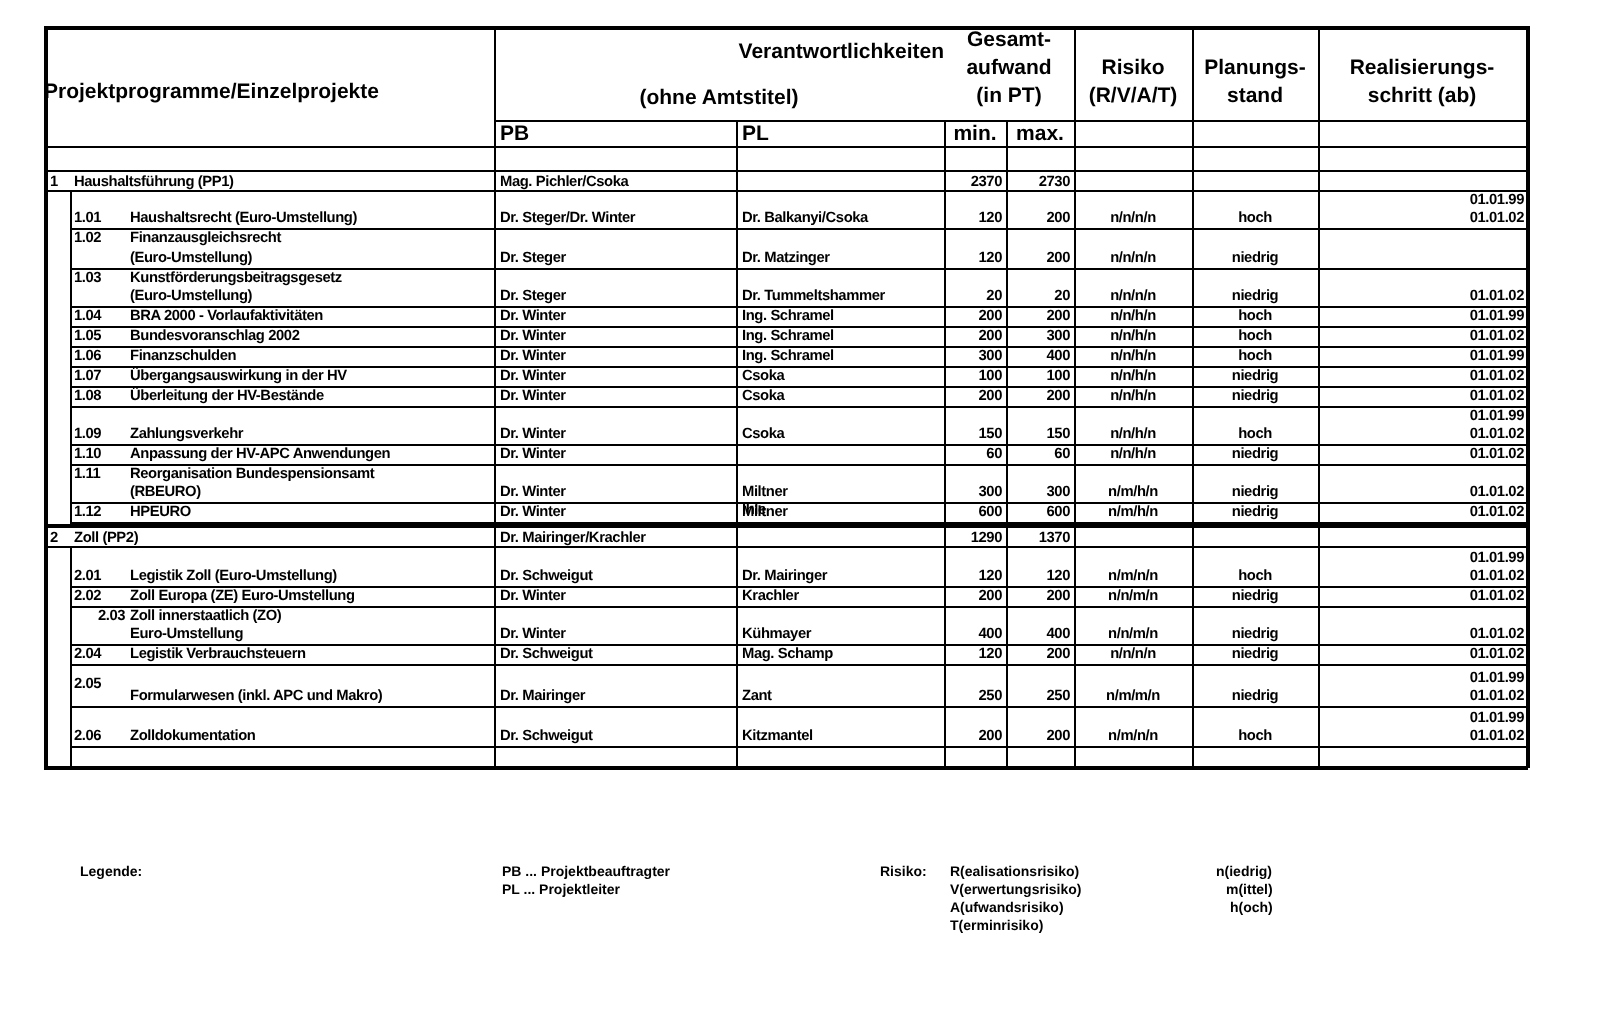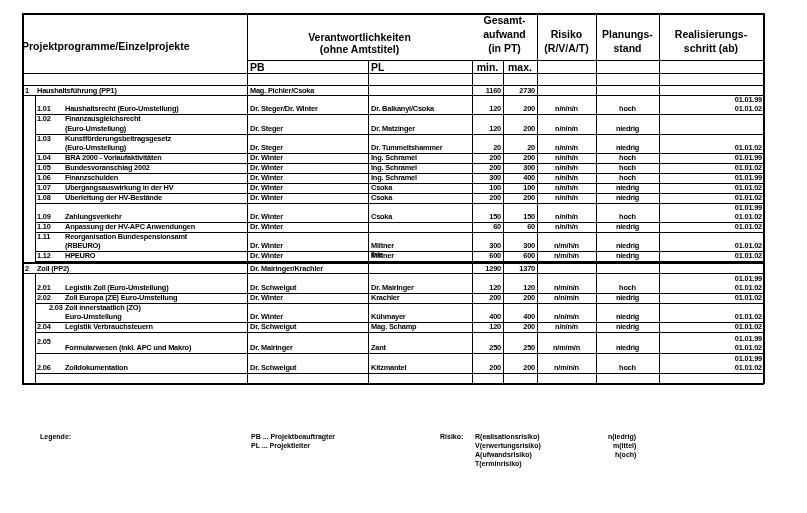--- a/index.html
+++ b/index.html
@@ -13,21 +13,21 @@
   .r { text-align:right; }
   .c { text-align:center; }
   .lg { position:absolute; font-size:7px; font-weight:bold; line-height:8.5px; white-space:nowrap; }
 </style>
 </head>
 <body>
 
 <div class="tbl" id="tbl">
 
   <div class="h" style="left:22px;top:40px;width:220px;text-align:left;">Projektprogramme/Einzelprojekte</div>
-  <div class="h" style="left:247px;top:31px;width:225px;">Verantwortlichkeiten</div>
+  <div class="h" style="left:247px;top:20px;width:225px;text-align:right;">Verantwortlichkeiten</div>
   <div class="h" style="left:247px;top:43px;width:225px;">(ohne Amtstitel)</div>
   <div class="h" style="left:472px;top:14px;width:65px;">Gesamt-</div>
   <div class="h" style="left:472px;top:28px;width:65px;">aufwand</div>
   <div class="h" style="left:472px;top:42px;width:65px;">(in PT)</div>
   <div class="h" style="left:537px;top:28px;width:59px;">Risiko</div>
   <div class="h" style="left:537px;top:42px;width:59px;">(R/V/A/T)</div>
   <div class="h" style="left:596px;top:28px;width:63px;">Planungs-</div>
   <div class="h" style="left:596px;top:42px;width:63px;">stand</div>
   <div class="h" style="left:659px;top:28px;width:104px;">Realisierungs-</div>
   <div class="h" style="left:659px;top:42px;width:104px;">schritt (ab)</div>
@@ -35,21 +35,21 @@
   <div class="h" style="left:371px;top:61px;text-align:left;">PL</div>
   <div class="h" style="left:472px;top:61px;width:31px;">min.</div>
   <div class="h" style="left:503px;top:61px;width:34px;">max.</div>
 <div class="hl" style="left:22px;top:13px;width:742px;height:2px;"></div>
     <div class="hl" style="left:472px;top:60px;width:292px;height:1px;"></div>
     <div class="hl" style="left:22px;top:73px;width:742px;height:1px;"></div>
     <div class="hl" style="left:22px;top:85px;width:742px;height:1px;"></div>
     <div class="t" style="left:25px;top:87px;">1</div>
     <div class="t" style="left:37px;top:87px;">Haushaltsführung (PP1)</div>
     <div class="t" style="left:250px;top:87px;">Mag. Pichler/Csoka</div>
-    <div class="t r" style="left:472px;top:87px;width:29px;">1160</div>
+    <div class="t r" style="left:472px;top:87px;width:29px;">2370</div>
     <div class="t r" style="left:503px;top:87px;width:32px;">2730</div>
     <div class="hl" style="left:22px;top:95px;width:742px;height:1px;"></div>
     <div class="t" style="left:37px;top:105px;">1.01</div>
     <div class="t" style="left:65px;top:105px;">Haushaltsrecht (Euro-Umstellung)</div>
     <div class="t" style="left:250px;top:105px;">Dr. Steger/Dr. Winter</div>
     <div class="t" style="left:371px;top:105px;">Dr. Balkanyi/Csoka</div>
     <div class="t r" style="left:472px;top:105px;width:29px;">120</div>
     <div class="t r" style="left:503px;top:105px;width:32px;">200</div>
     <div class="t c" style="left:537px;top:105px;width:59px;">n/n/n/n</div>
     <div class="t c" style="left:596px;top:105px;width:63px;">hoch</div>

